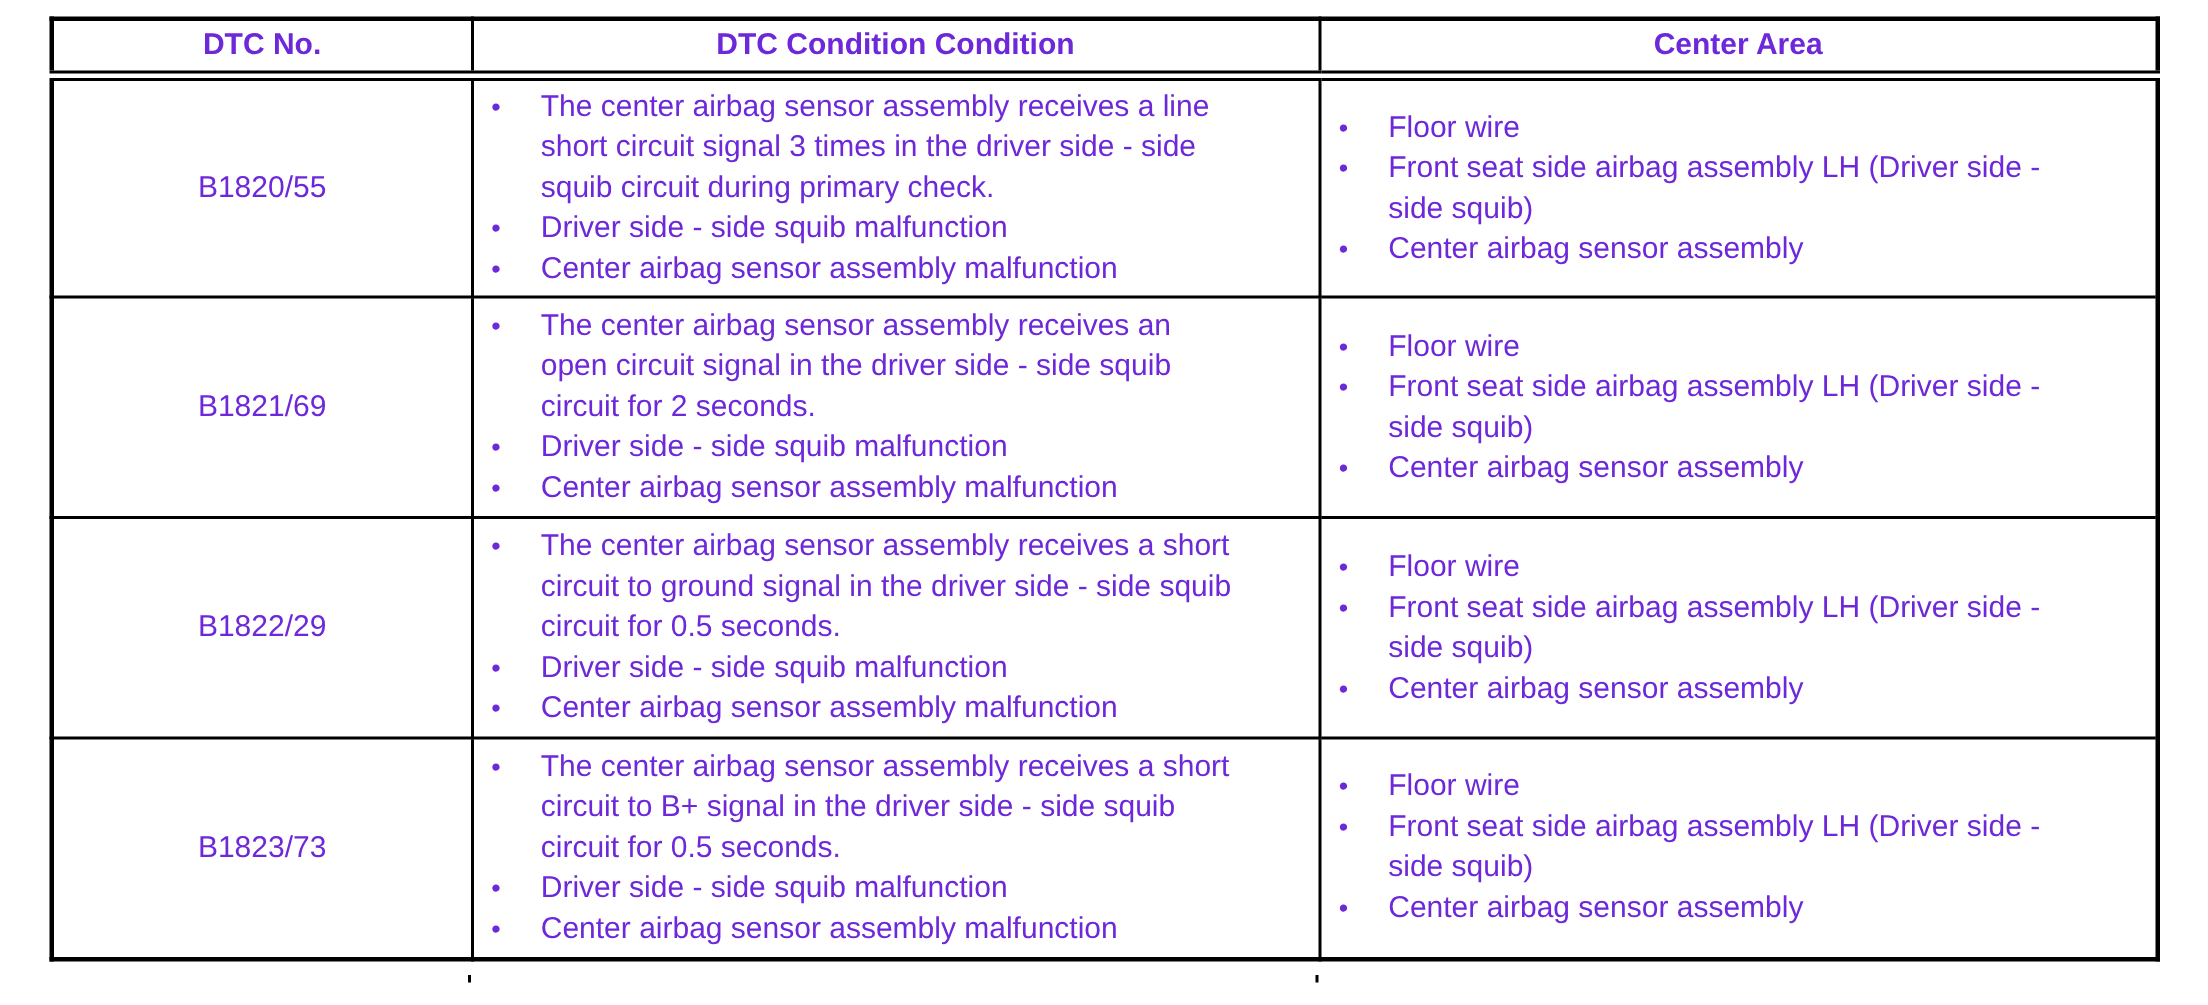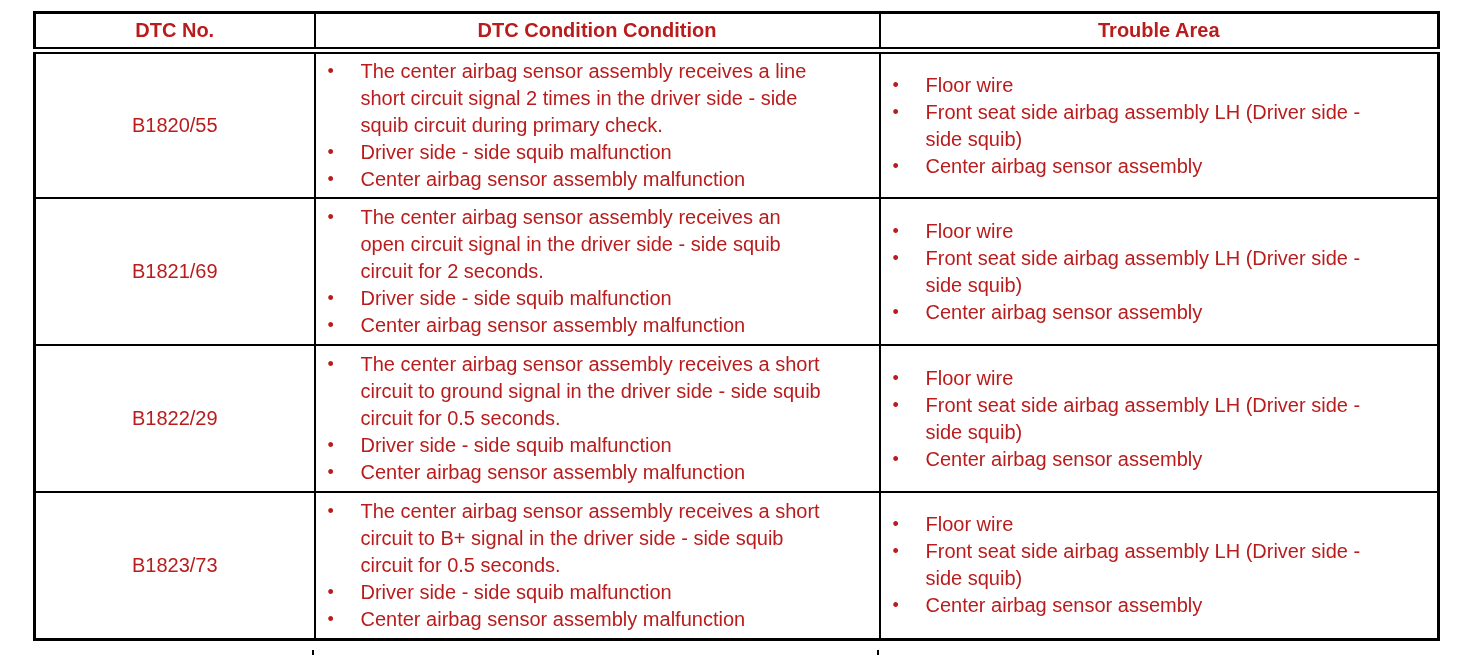--- a/index.html
+++ b/index.html
@@ -2,21 +2,21 @@
 <html><head>
 <meta charset="utf-8">
 <style>
   html, body { margin: 0; padding: 0; background: #ffffff; }
   .page {
     position: relative;
     width: 1472px;
     height: 670px;
     background: #ffffff;
     font-family: "Liberation Sans", sans-serif;
-    color: #b91c1c;
+    color: #6d28d9;
     overflow: hidden;
   }
   table.dtc-table {
     position: absolute;
     left: 33px;
     top: 11px;
     width: 1404px;
     border-collapse: collapse;
     table-layout: fixed;
     border: 3px solid #000000;
@@ -69,30 +69,30 @@
   <table class="dtc-table">
     <colgroup>
       <col class="c1">
         <col class="c2">
         <col class="c3">
     </colgroup>
     <thead>
       <tr>
         <th>DTC No.</th>
         <th>DTC Condition Condition</th>
-        <th>Trouble Area</th>
+        <th>Center Area</th>
       </tr>
     </thead>
     <tbody>
   <tr>
     <td class="dtc-no-cell">B1820/55</td>
     <td class="cond-cell">
       <div class="bullet-item">
         <span class="bullet">•</span>
-        <span class="bullet-text">The center airbag sensor assembly receives a line short circuit signal 2 times in the driver side - side squib circuit during primary check.</span>
+        <span class="bullet-text">The center airbag sensor assembly receives a line short circuit signal 3 times in the driver side - side squib circuit during primary check.</span>
       </div>
       <div class="bullet-item">
         <span class="bullet">•</span>
         <span class="bullet-text">Driver side - side squib malfunction</span>
       </div>
       <div class="bullet-item">
         <span class="bullet">•</span>
         <span class="bullet-text">Center airbag sensor assembly malfunction</span>
       </div>
     </td>

